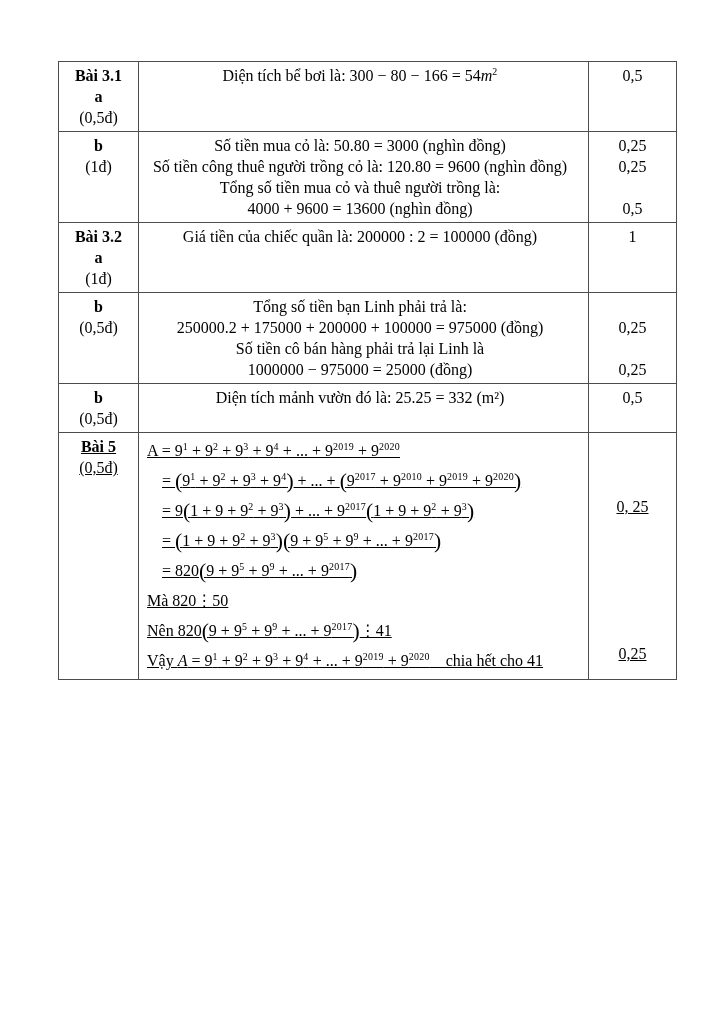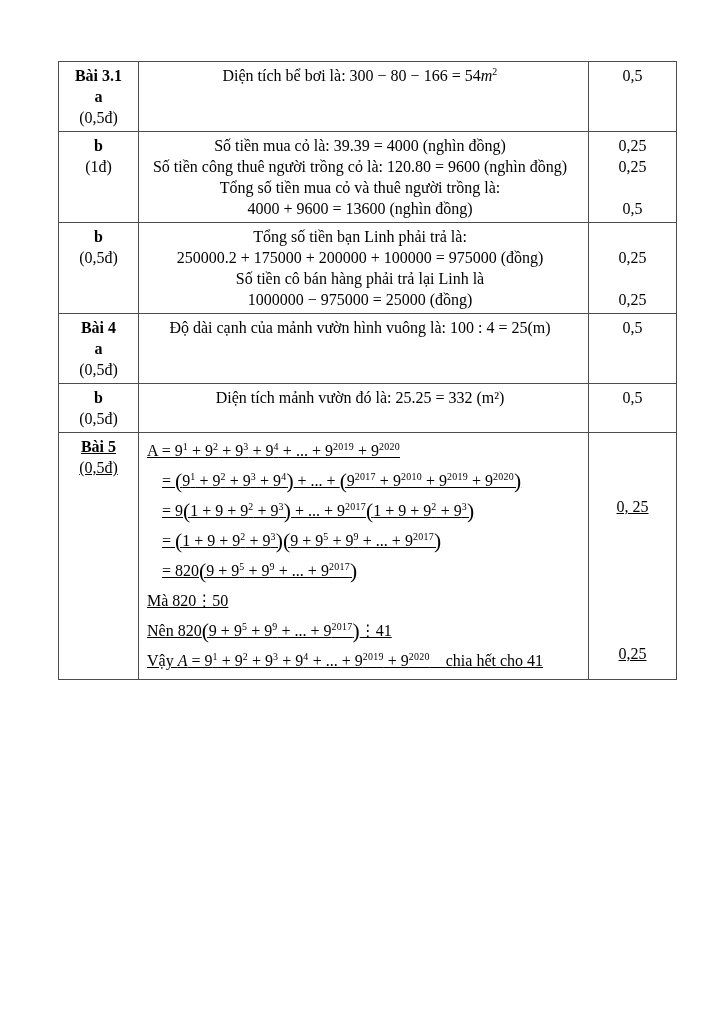--- a/index.html
+++ b/index.html
@@ -76,66 +76,66 @@
           <div class="pt">0,5</div>
         </td>
       </tr>
 
       <tr class="r2">
         <td class="c-label">
           <div class="lbl b">b</div>
           <div class="lbl">(1đ)</div>
         </td>
         <td class="c-body">
-          <div class="line">Số tiền mua cỏ là: 39.39 = 4000 (nghìn đồng)</div>
+          <div class="line">Số tiền mua cỏ là: 50.80 = 3000 (nghìn đồng)</div>
           <div class="line">Số tiền công thuê người trồng cỏ là: 120.80 = 9600 (nghìn đồng)</div>
           <div class="line">Tổng số tiền mua cỏ và thuê người trồng là:</div>
           <div class="line">4000 + 9600 = 13600 (nghìn đồng)</div>
         </td>
         <td class="c-pts">
           <div class="pt">0,25</div>
           <div class="pt">0,25</div>
           <div class="pt"></div>
           <div class="pt">0,5</div>
         </td>
       </tr>
 
+      <tr class="r3">
+        <td class="c-label">
+          <div class="lbl b">Bài 3.2</div>
+          <div class="lbl b">a</div>
+          <div class="lbl">(1đ)</div>
+        </td>
+        <td class="c-body">
+          <div class="line">Giá tiền của chiếc quần là: 200000 : 2 = 100000 (đồng)</div>
+        </td>
+        <td class="c-pts">
+          <div class="pt">1</div>
+        </td>
+      </tr>
 
       <tr class="r4">
         <td class="c-label">
           <div class="lbl b">b</div>
           <div class="lbl">(0,5đ)</div>
         </td>
         <td class="c-body">
           <div class="line">Tổng số tiền bạn Linh phải trả là:</div>
           <div class="line">250000.2 + 175000 + 200000 + 100000 = 975000 (đồng)</div>
           <div class="line">Số tiền cô bán hàng phải trả lại Linh là</div>
           <div class="line">1000000 − 975000 = 25000 (đồng)</div>
         </td>
         <td class="c-pts">
           <div class="pt"></div>
           <div class="pt">0,25</div>
           <div class="pt"></div>
           <div class="pt">0,25</div>
         </td>
       </tr>
 
-      <tr class="r5">
-        <td class="c-label">
-          <div class="lbl b">Bài 4</div>
-          <div class="lbl b">a</div>
-          <div class="lbl">(0,5đ)</div>
-        </td>
-        <td class="c-body">
-          <div class="line">Độ dài cạnh của mảnh vườn hình vuông là: 100 : 4 = 25(m)</div>
-        </td>
-        <td class="c-pts">
-          <div class="pt">0,5</div>
-        </td>
-      </tr>
 
       <tr class="r6">
         <td class="c-label">
           <div class="lbl b">b</div>
           <div class="lbl">(0,5đ)</div>
         </td>
         <td class="c-body">
           <div class="line">Diện tích mảnh vườn đó là: 25.25 = 332 (m²)</div>
         </td>
         <td class="c-pts">

